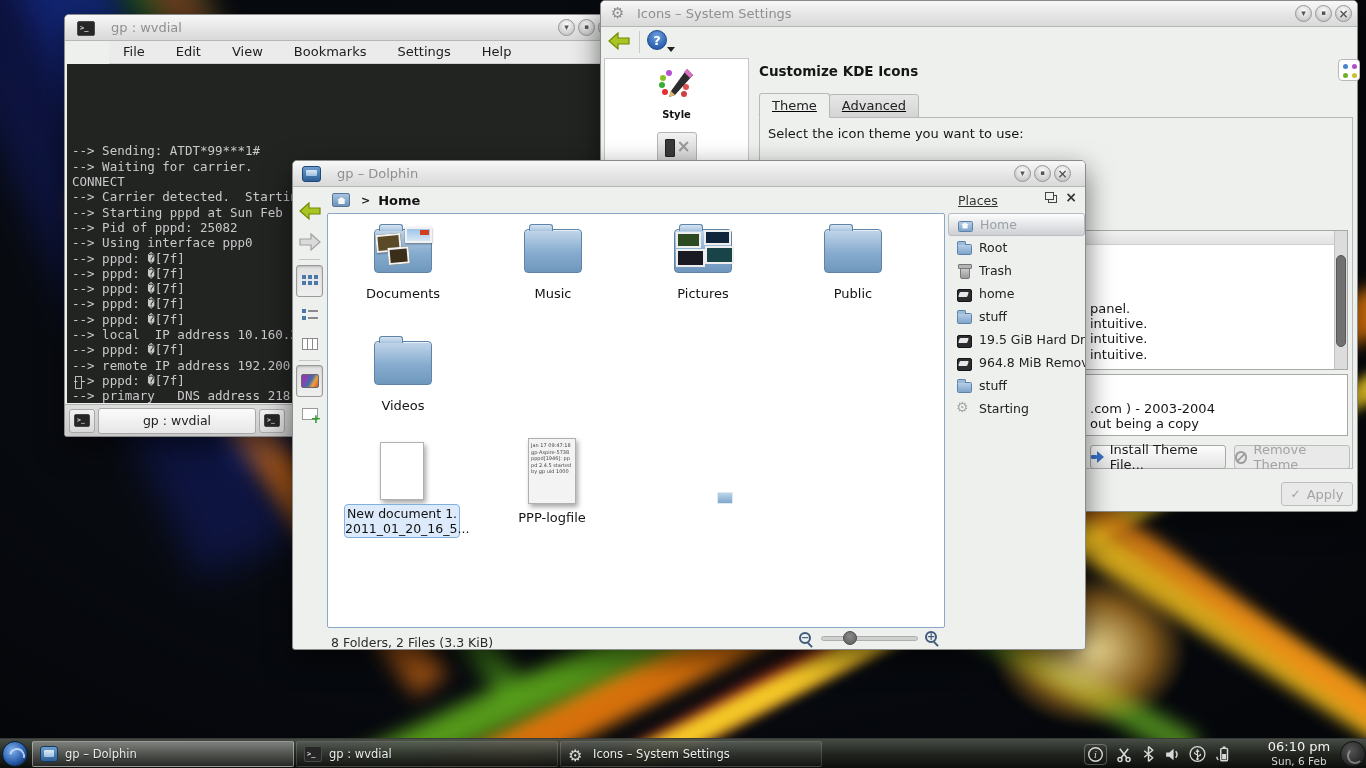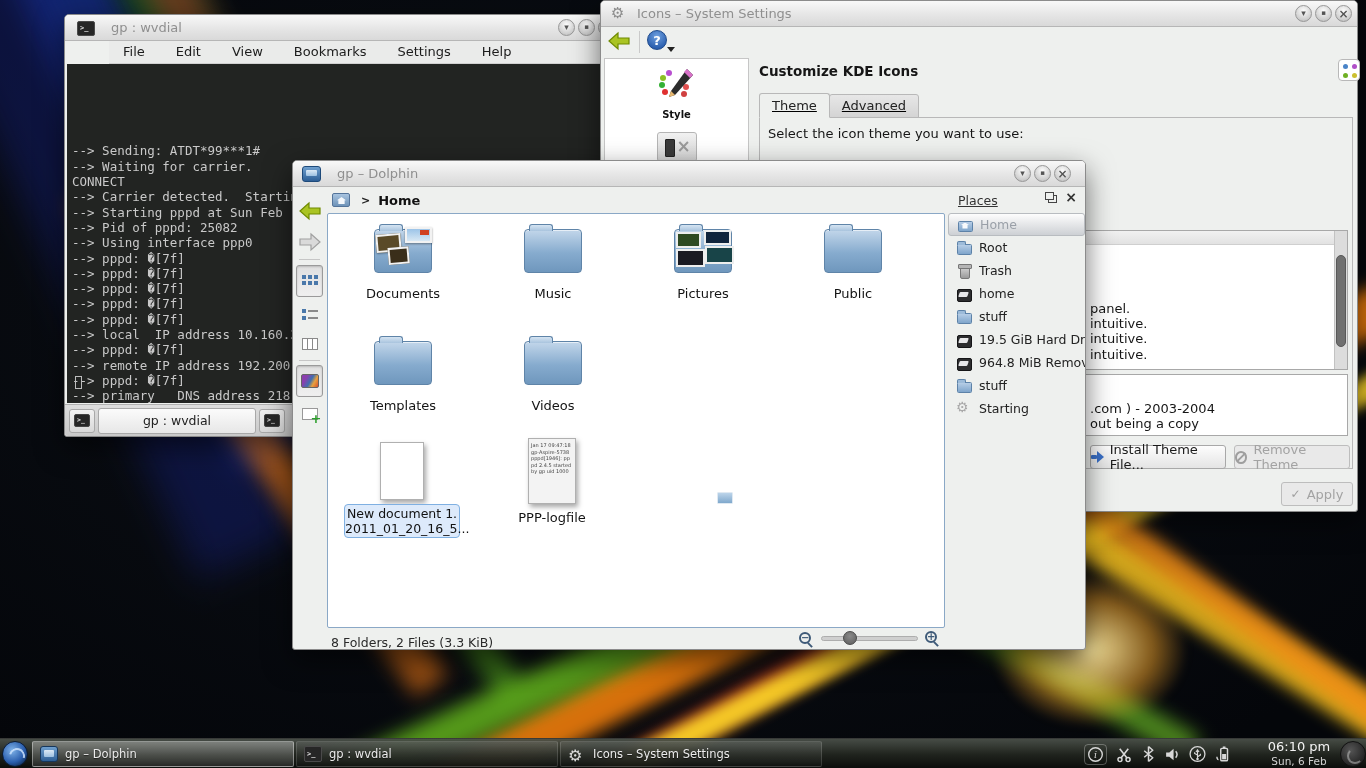--- a/index.html
+++ b/index.html
@@ -486,26 +486,20 @@
           <div class="flabel">Pictures</div>
         </div>
 
         <div class="fcell">
           <div class="folder-icon plain">
             
           </div>
           <div class="flabel">Public</div>
         </div>
 
-        <div class="fcell">
-          <div class="folder-icon plain">
-            
-          </div>
-          <div class="flabel">Templates</div>
-        </div>
 
         <div class="fcell">
           <div class="folder-icon plain">
             
           </div>
           <div class="flabel">Videos</div>
         </div>
       </div>
     <div class="page-icon newdoc-ico"></div>
     <div class="sel-label">

